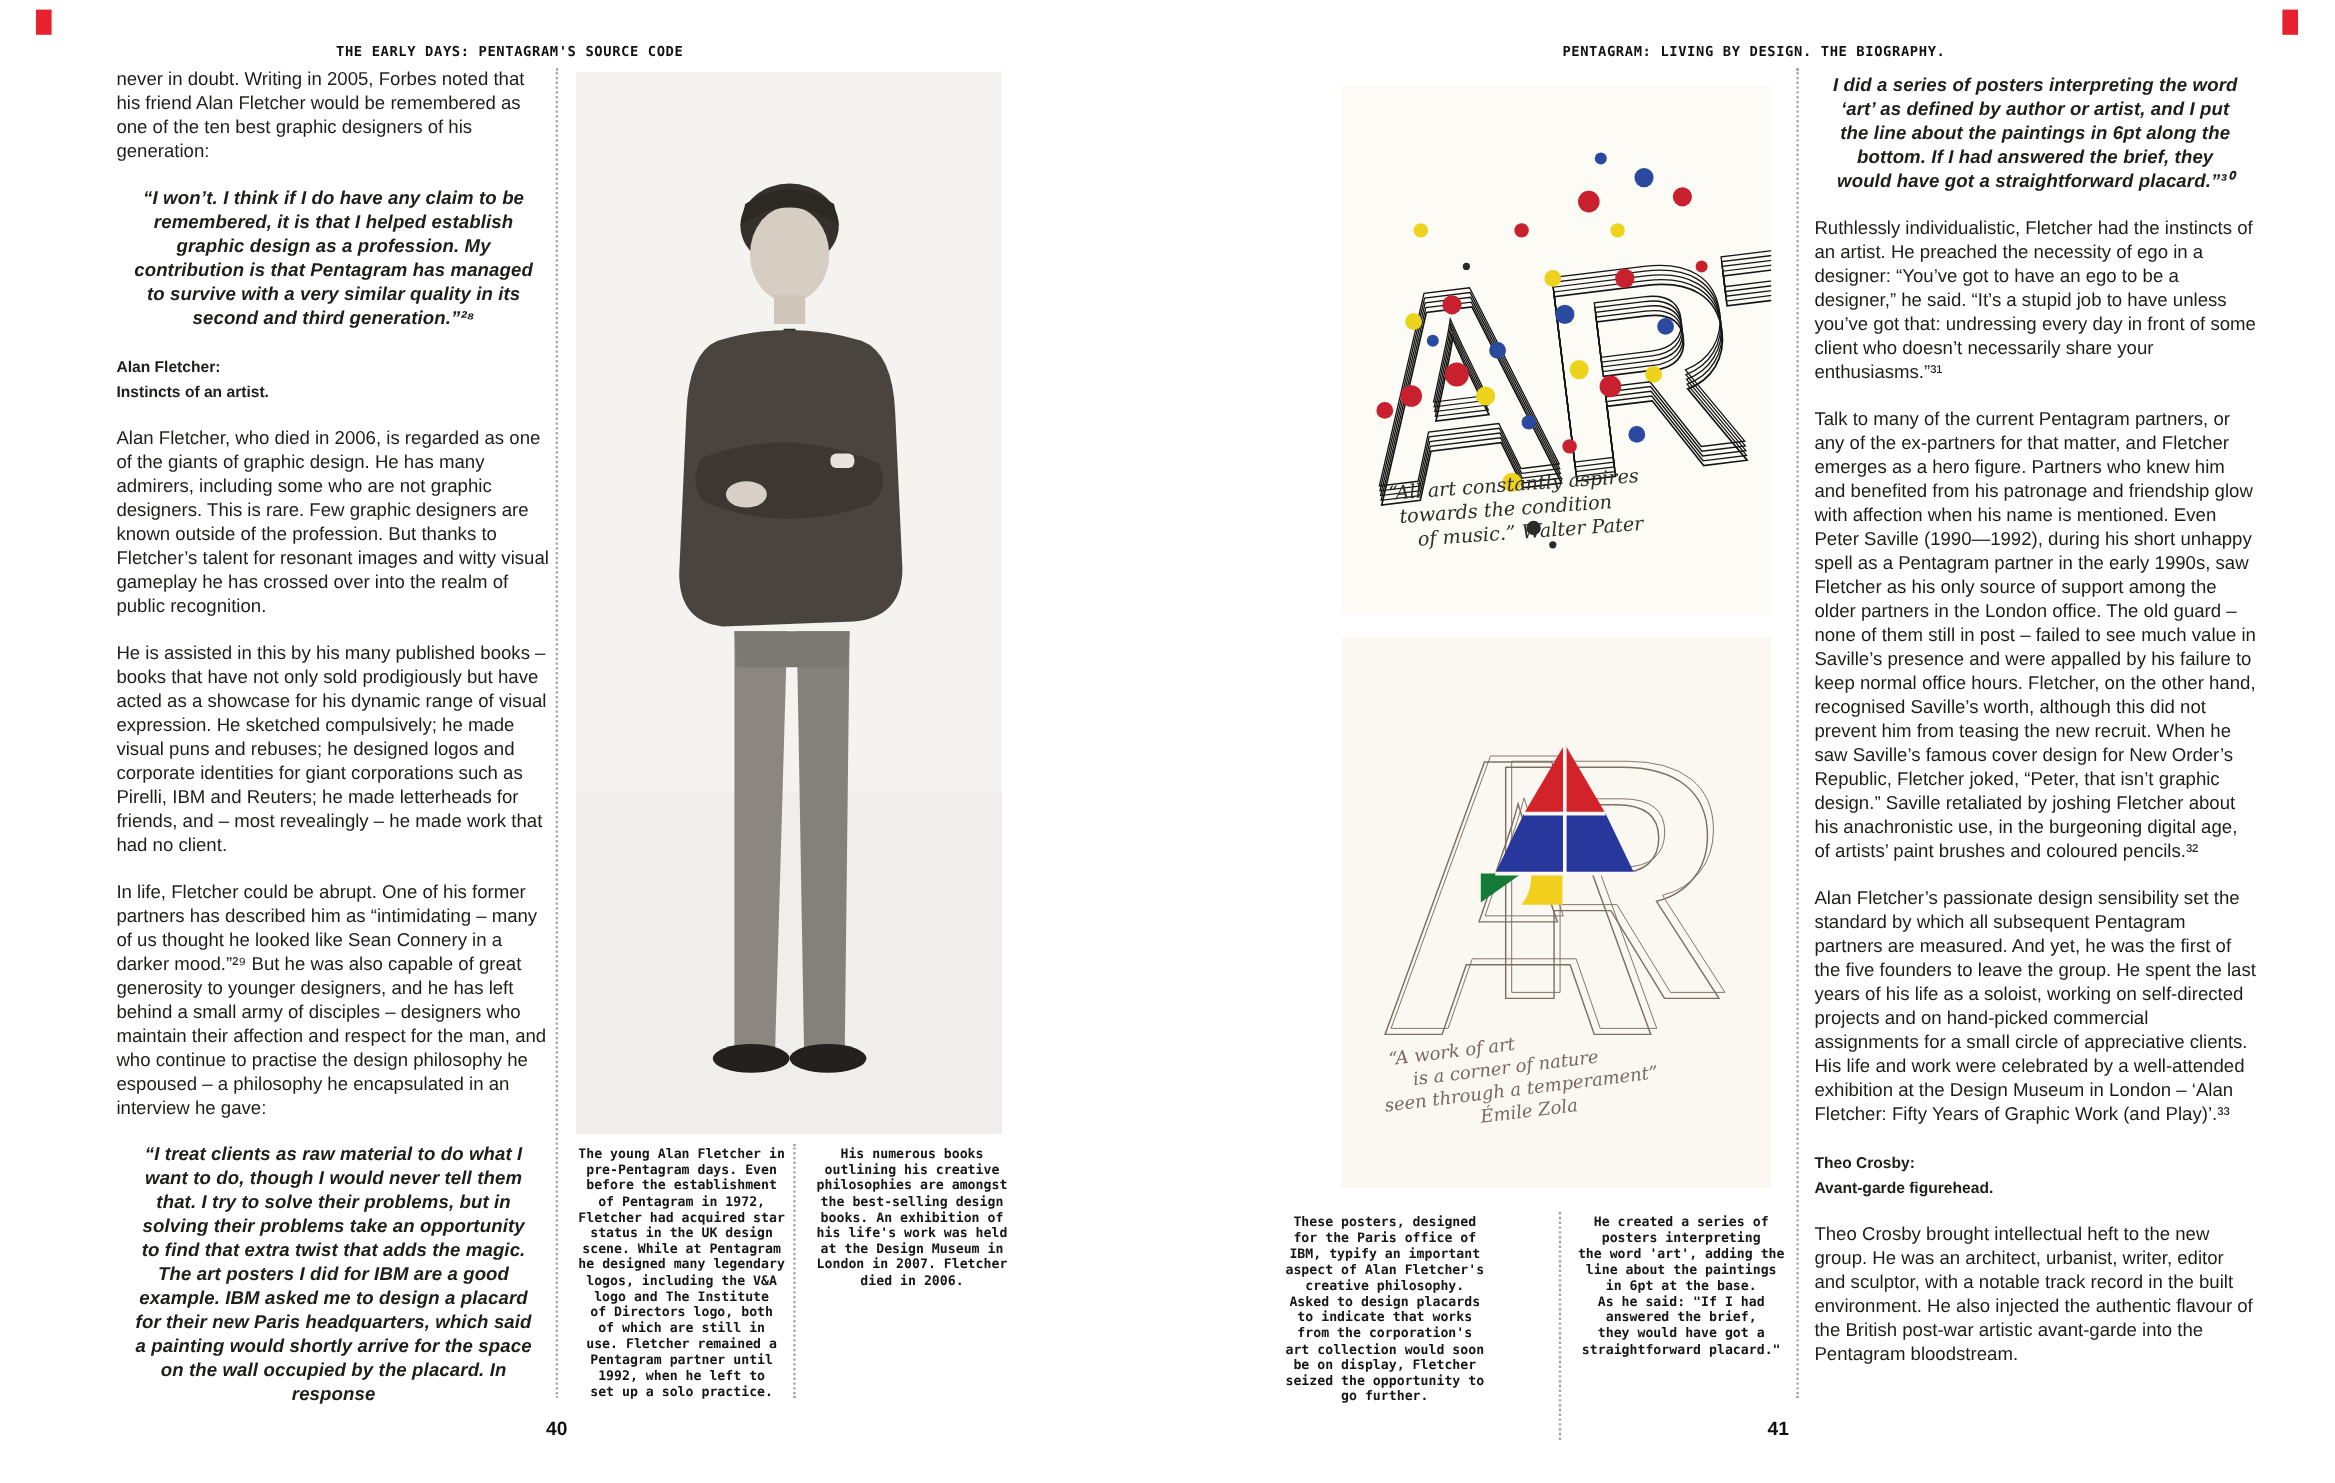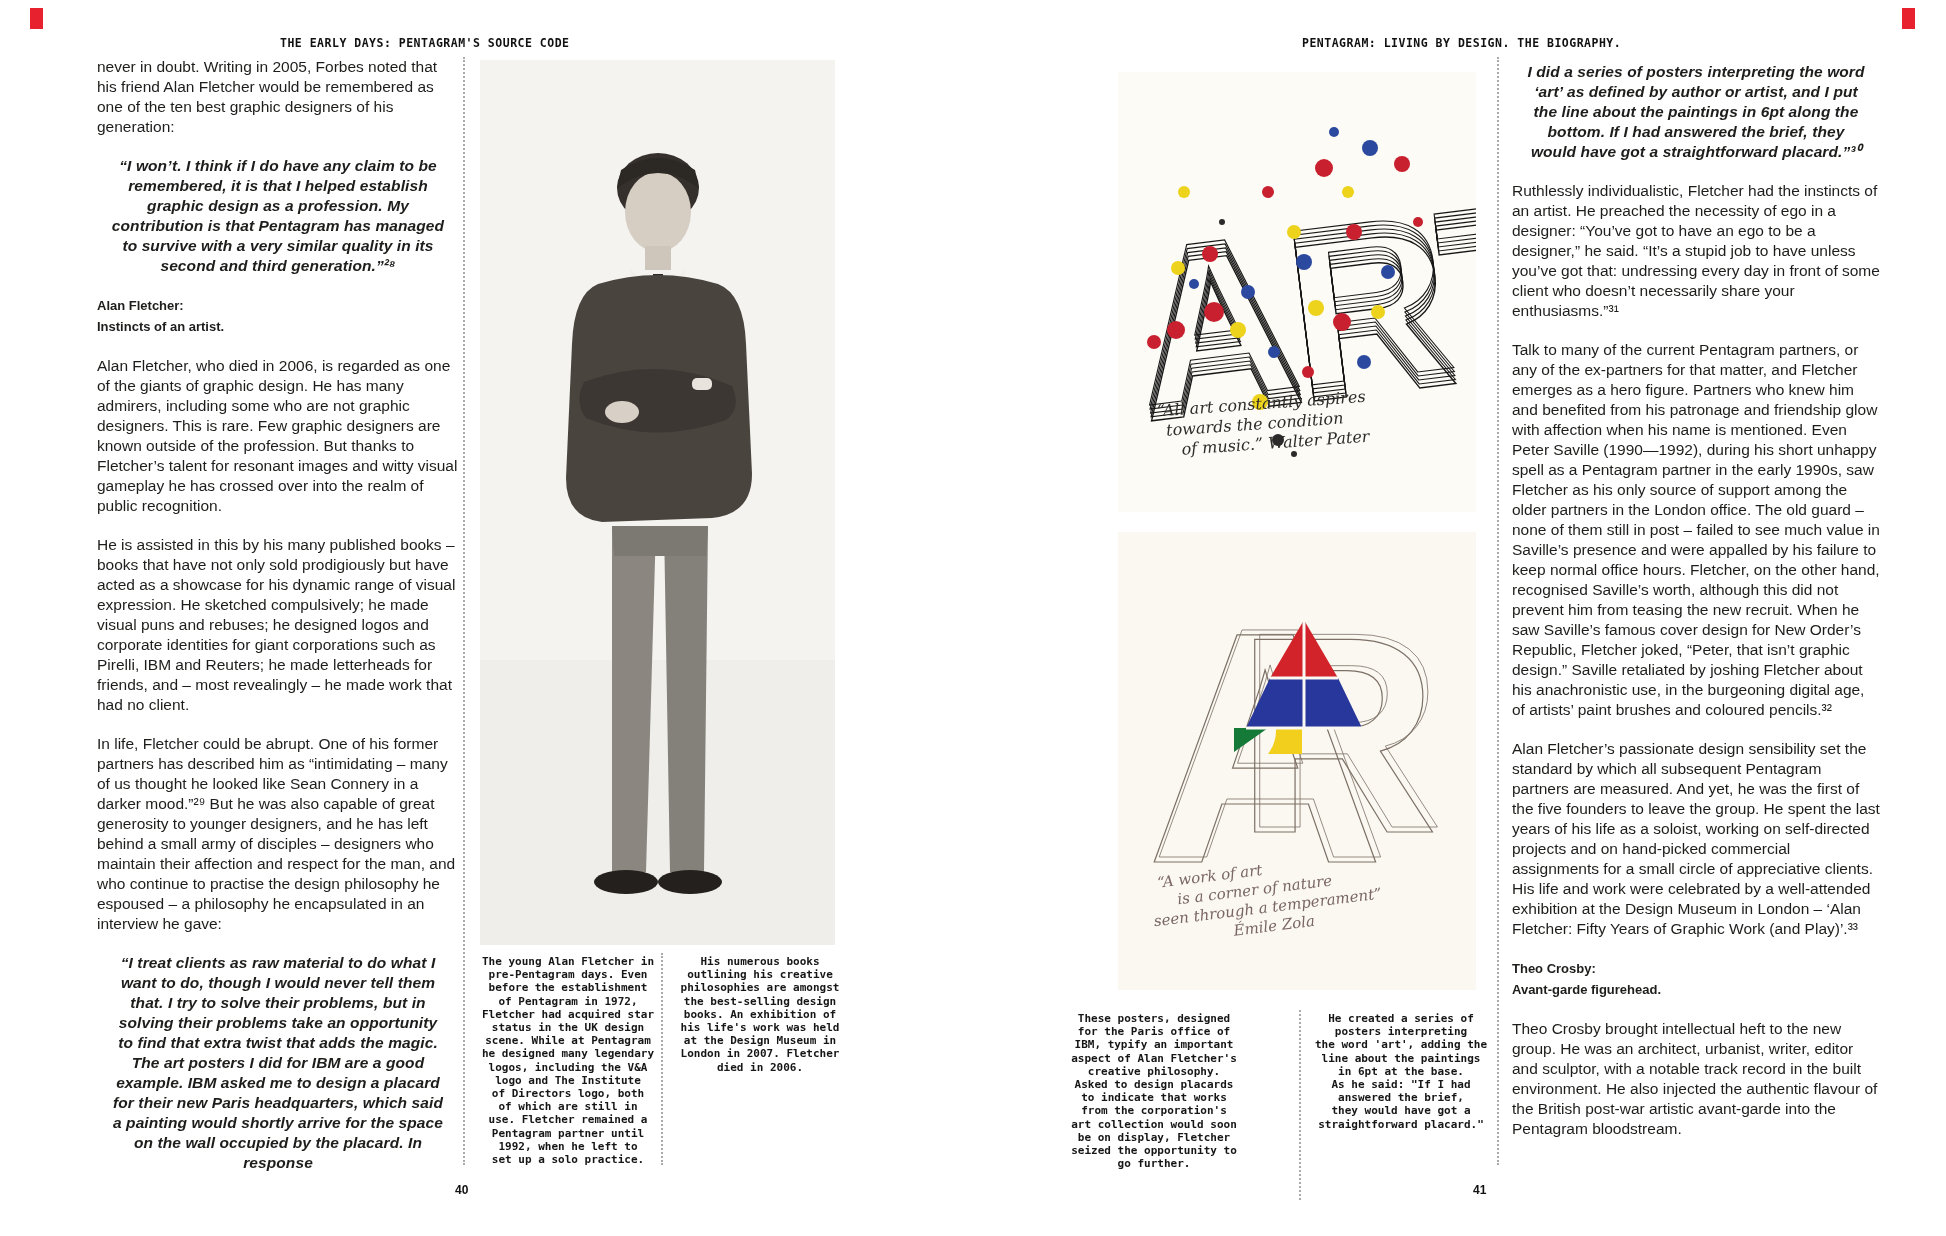--- a/index.html
+++ b/index.html
@@ -36,21 +36,21 @@
   .poster{position:absolute;left:1118px;width:358px;}
   .poster-art{top:72px;height:440px;background:#fcfbf6;box-shadow:0 0 0 1px #f0eee6 inset;}
   .poster-ar{top:532px;height:458px;background:#faf8f1;box-shadow:0 0 0 1px #f0ede2 inset;}
   .hand{
     position:absolute;font-family:"DejaVu Serif",serif;font-style:italic;
     white-space:nowrap;
   }
   .hand-art{color:#2f2c2a;font-size:16px;line-height:20px;transform:rotate(-4deg);}
   .hand-ar{color:#7a6663;font-size:15px;line-height:19px;transform:rotate(-7deg);}
   
-  .pagenum{position:absolute;top:1183px;font-weight:700;font-size:12px;color:#111;}
+  .pagenum{position:absolute;top:1183px;font-weight:700;font-size:16px;color:#111;}
 </style>
 </head>
 <body>
 
 <div>
 
   <div class="corner-mark" style="left:30px;"></div>
   <div class="corner-mark" style="left:1902px;"></div>
 
   <div class="running-head" style="left:236px;margin-left:44px;">THE EARLY DAYS: PENTAGRAM'S SOURCE CODE</div>

